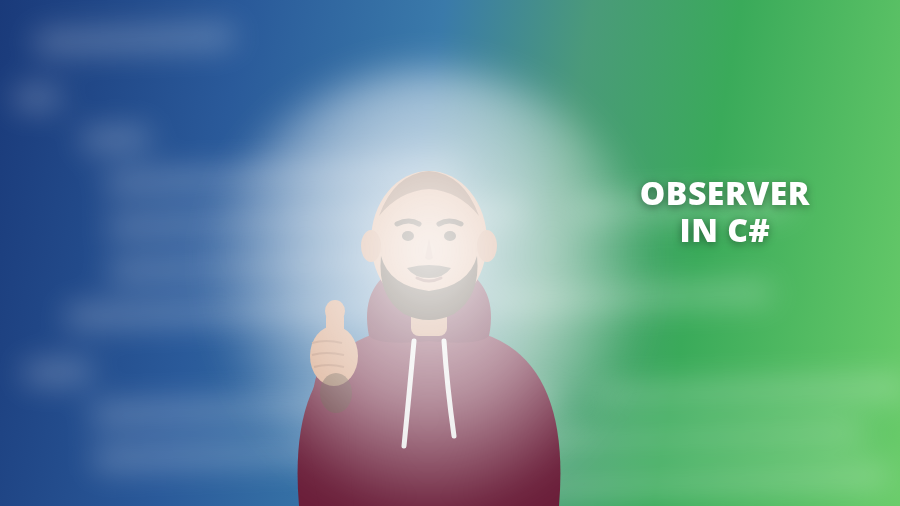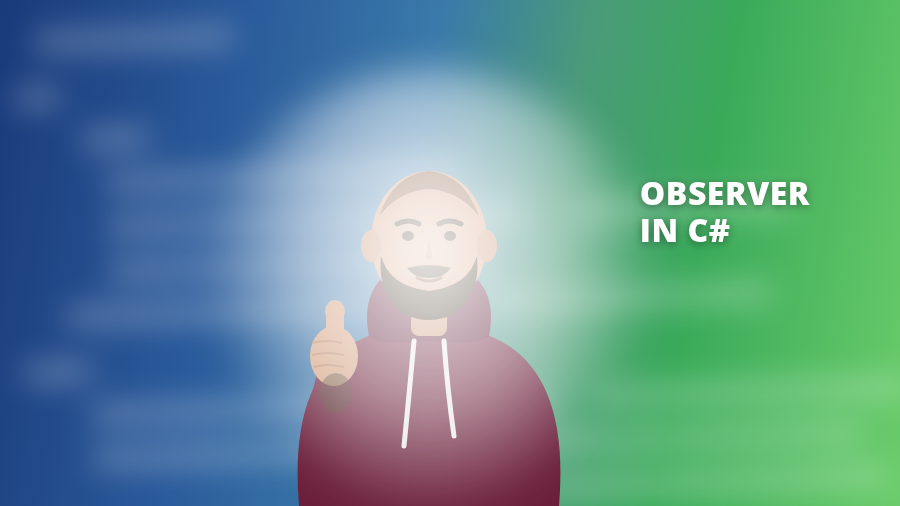--- a/index.html
+++ b/index.html
@@ -45,21 +45,21 @@
     filter: blur(18px);
   }
   .title {
     position: absolute;
     top: 175px;
     right: 90px;
     color: #ffffff;
     font-weight: 800;
     font-size: 32px;
     line-height: 1.15;
-    text-align: left;
+    text-align: center;
     letter-spacing: 0.5px;
     text-shadow: 0 2px 8px rgba(0,0,0,0.4);
     font-family: 'Segoe UI', 'Open Sans', Arial, sans-serif;
   }
 </style>
 </head>
 <body>
 
 <div class="stage">
 

